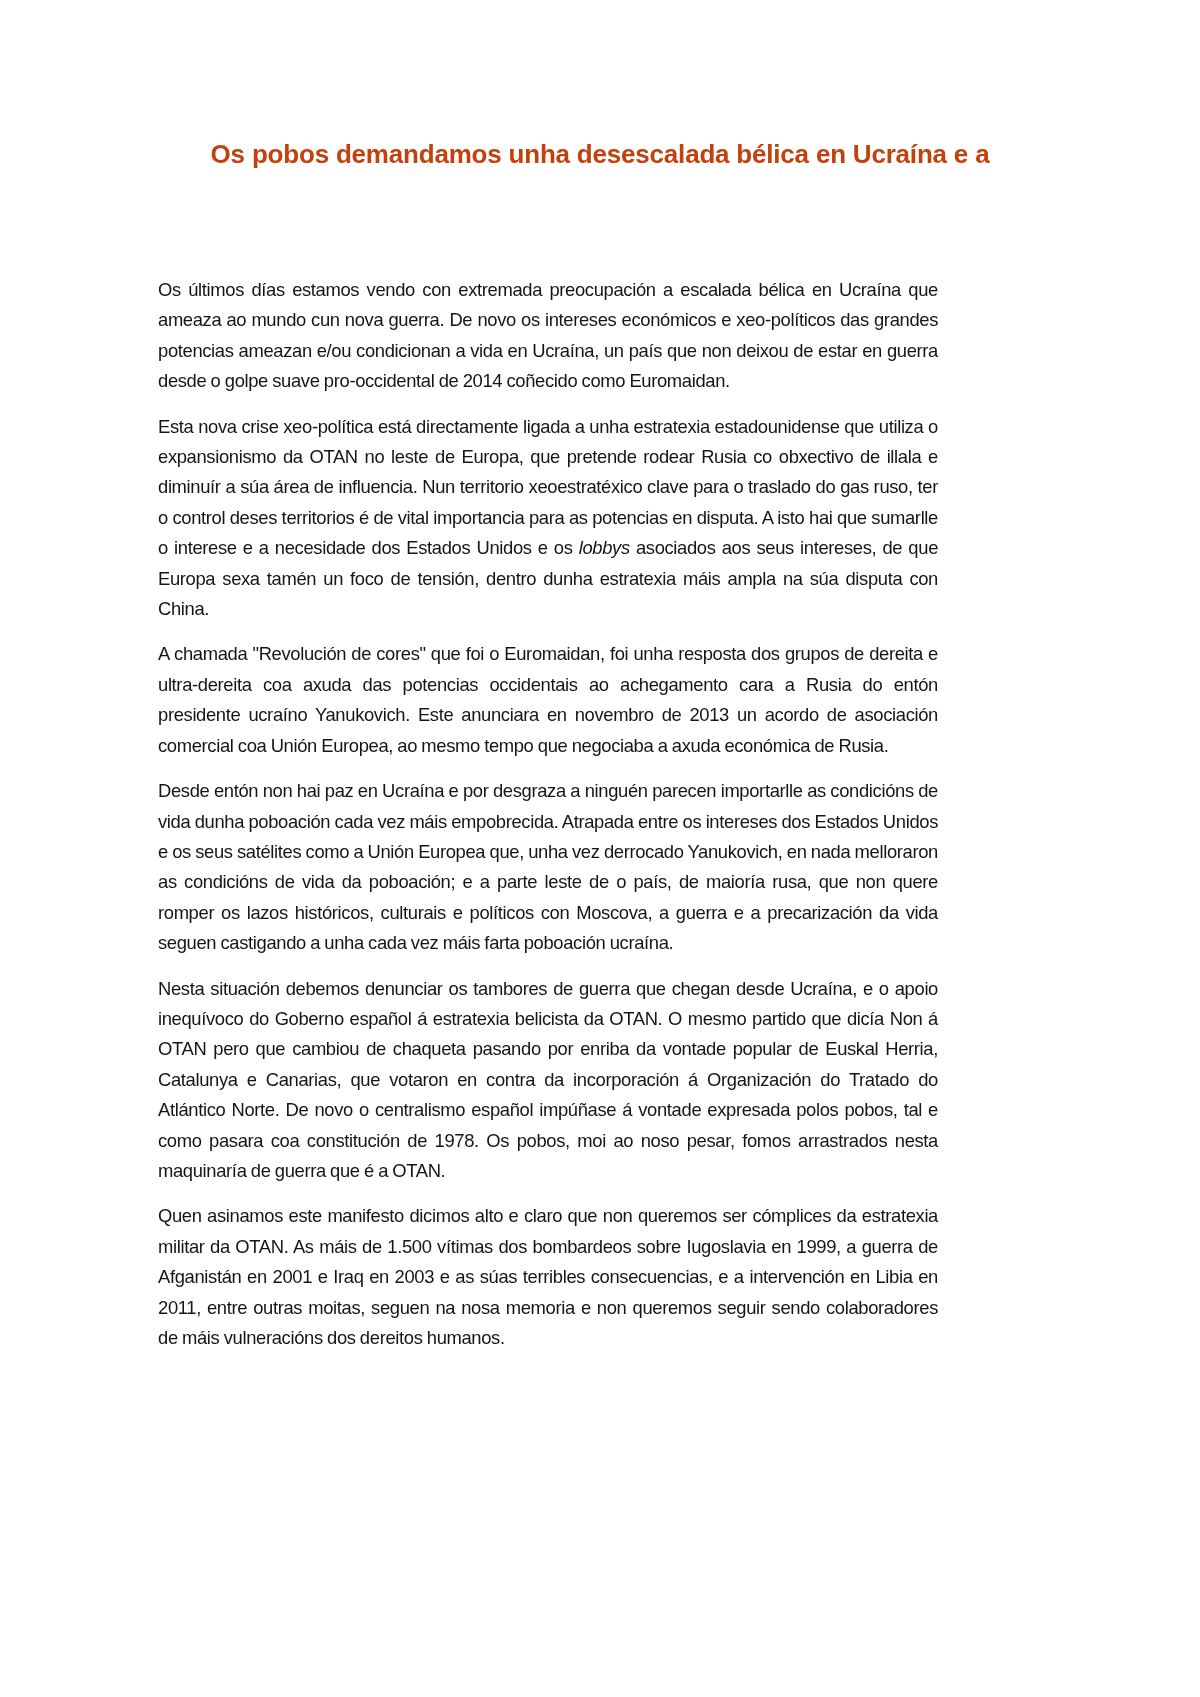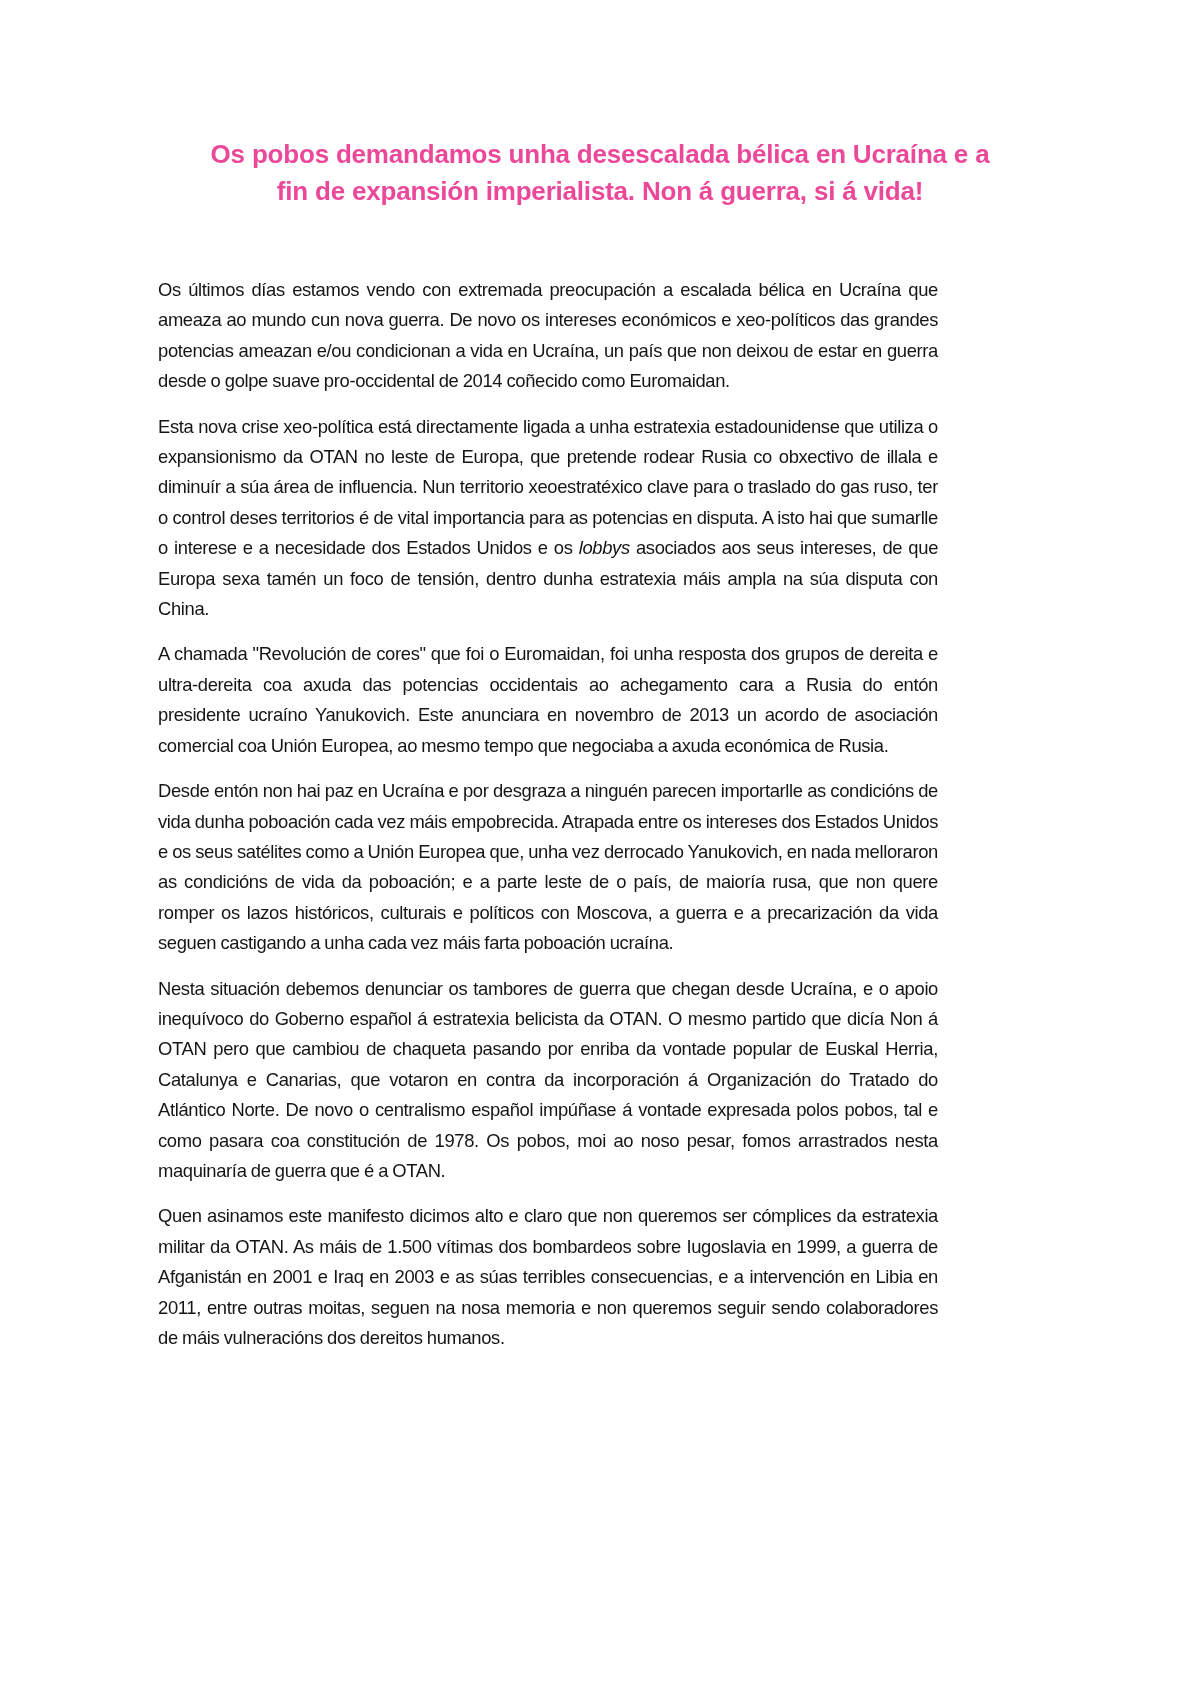--- a/index.html
+++ b/index.html
@@ -25,21 +25,21 @@
     }
     .title {
       position: absolute;
       left: 150px;
       top: 136px;
       width: 900px;
       text-align: center;
       font-weight: bold;
       font-size: 26px;
       line-height: 37px;
-      color: #ec4899;
+      color: #c2410c;
       letter-spacing: -0.2px;
     }
     .title span { display: block; }
     .body {
       position: absolute;
       left: 158px;
       top: 275px;
       width: 792px;
       font-size: 18.4px;
       line-height: 30.4px;
@@ -54,21 +54,20 @@
     }
     .body p em { }
   </style>
 </head>
 <body>
 
 <div class="page">
 
   <h1 class="title" style="margin:0;">
     <span>Os pobos demandamos unha desescalada bélica en Ucraína e a</span>
-    <span>fin de expansión imperialista. Non á guerra, si á vida!</span>
   </h1>
 
   <div class="body">
     <p>Os últimos días estamos vendo con extremada preocupación a escalada bélica en Ucraína que ameaza ao mundo cun nova guerra. De novo os intereses económicos e xeo-políticos das grandes potencias ameazan e/ou condicionan a vida en Ucraína, un país que non deixou de estar en guerra desde o golpe suave pro-occidental de 2014 coñecido como Euromaidan.</p>
     <p><span>Esta nova crise xeo-política está directamente ligada a unha estratexia estadounidense que utiliza o expansionismo da OTAN no leste de Europa, que pretende rodear Rusia co obxectivo de illala e diminuír a súa área de influencia. Nun territorio xeoestratéxico clave para o traslado do gas ruso, ter o control deses territorios é de vital importancia para as potencias en disputa. A isto hai que sumarlle o interese e a necesidade dos Estados Unidos e os </span><em>lobbys</em><span> asociados aos seus intereses, de que Europa sexa tamén un foco de tensión, dentro dunha estratexia máis ampla na súa disputa con China.</span></p>
     <p>A chamada "Revolución de cores" que foi o Euromaidan, foi unha resposta dos grupos de dereita e ultra-dereita coa axuda das potencias occidentais ao achegamento cara a Rusia do entón presidente ucraíno Yanukovich. Este anunciara en novembro de 2013 un acordo de asociación comercial coa Unión Europea, ao mesmo tempo que negociaba a axuda económica de Rusia.</p>
     <p>Desde entón non hai paz en Ucraína e por desgraza a ninguén parecen importarlle as condicións de vida dunha poboación cada vez máis empobrecida. Atrapada entre os intereses dos Estados Unidos e os seus satélites como a Unión Europea que, unha vez derrocado Yanukovich, en nada melloraron as condicións de vida da poboación; e a parte leste de o país, de maioría rusa, que non quere romper os lazos históricos, culturais e políticos con Moscova, a guerra e a precarización da vida seguen castigando a unha cada vez máis farta poboación ucraína.</p>
     <p>Nesta situación debemos denunciar os tambores de guerra que chegan desde Ucraína, e o apoio inequívoco do Goberno español á estratexia belicista da OTAN. O mesmo partido que dicía Non á OTAN pero que cambiou de chaqueta pasando por enriba da vontade popular de Euskal Herria, Catalunya e Canarias, que votaron en contra da incorporación á Organización do Tratado do Atlántico Norte. De novo o centralismo español impúñase á vontade expresada polos pobos, tal e como pasara coa constitución de 1978. Os pobos, moi ao noso pesar, fomos arrastrados nesta maquinaría de guerra que é a OTAN.</p>
     <p>Quen asinamos este manifesto dicimos alto e claro que non queremos ser cómplices da estratexia militar da OTAN. As máis de 1.500 vítimas dos bombardeos sobre Iugoslavia en 1999, a guerra de Afganistán en 2001 e Iraq en 2003 e as súas terribles consecuencias, e a intervención en Libia en 2011, entre outras moitas, seguen na nosa memoria e non queremos seguir sendo colaboradores de máis vulneracións dos dereitos humanos.</p>
   </div>

